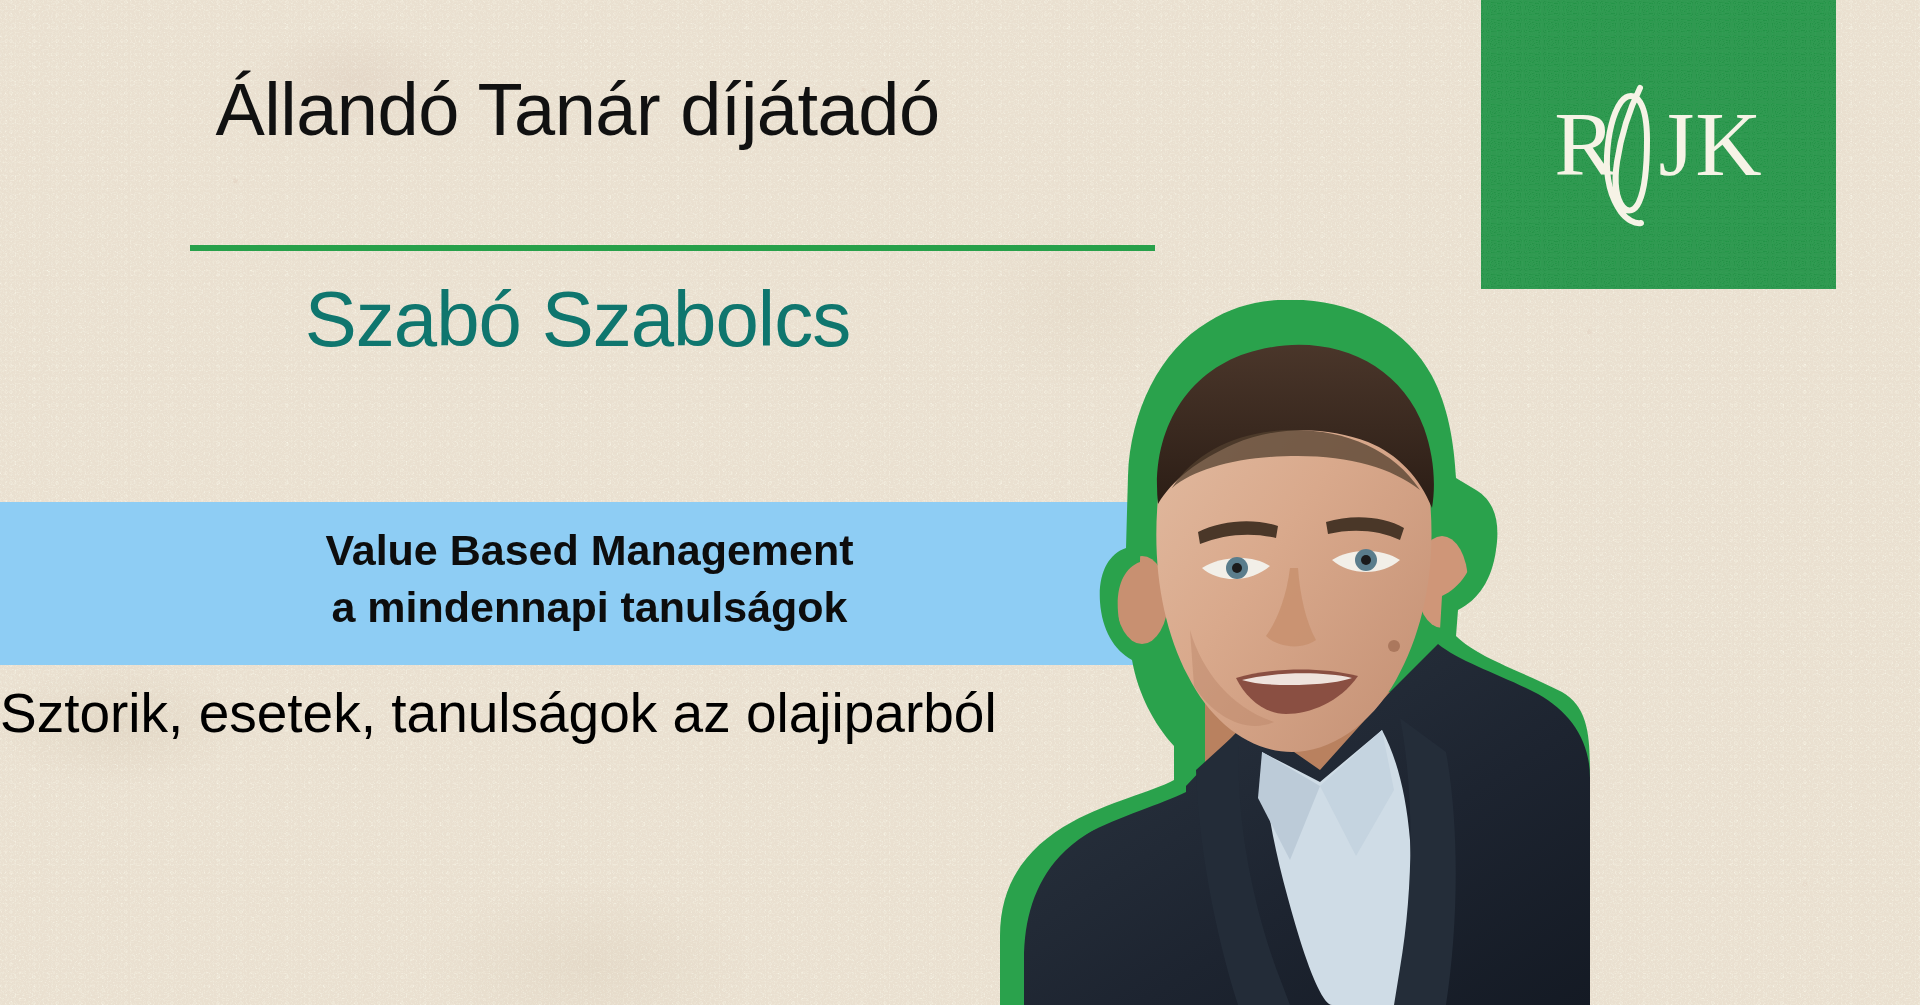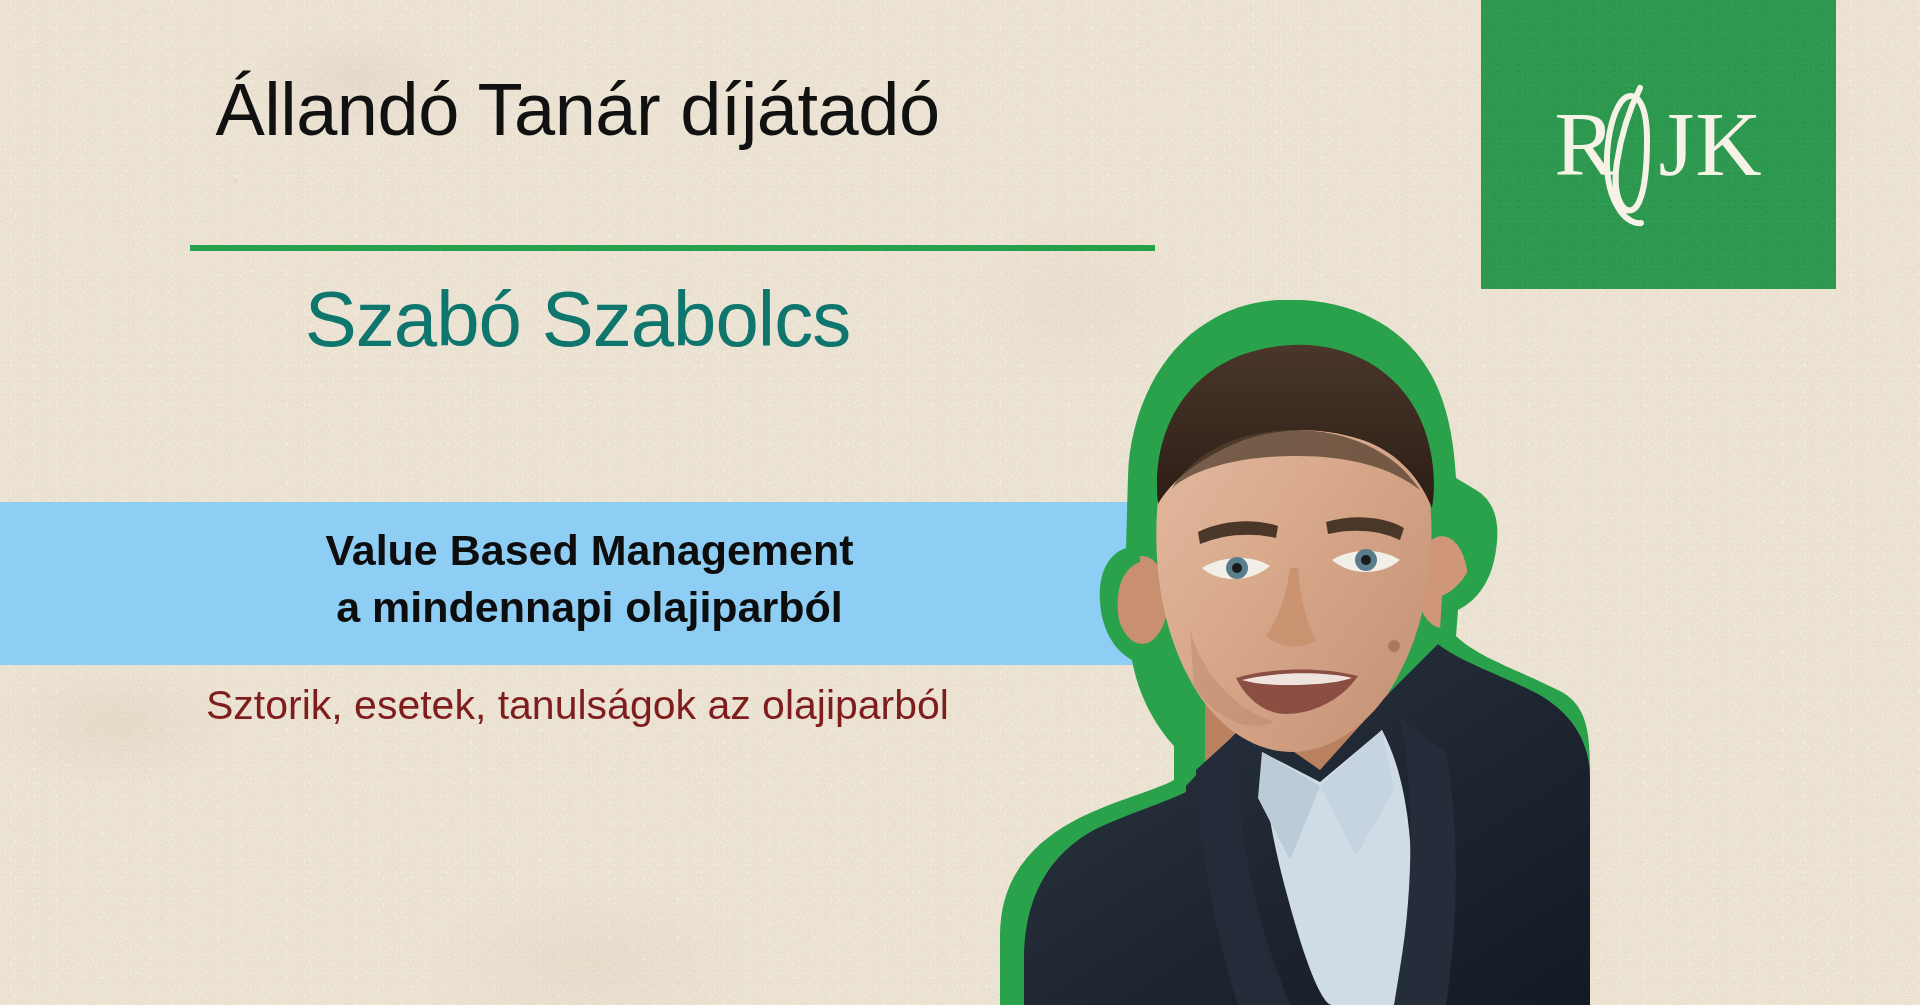--- a/index.html
+++ b/index.html
@@ -114,24 +114,24 @@
     font-weight: 700;
     margin-left: 12px;
   }
   .band-text .l2 { display: block; }
 
   .subtitle {
     position: absolute;
     left: 0;
     top: 683px;
     width: 1155px;
-    text-align: center;
-    font-size: 41px;
+    text-align: left;
+    font-size: 55px;
     line-height: 1.1;
-    color: #7f1d1d;
+    color: #000000;
     font-weight: 400;
     white-space: nowrap;
   }
 
   
   .logo-box {
     position: absolute;
     left: 1481px;
     top: -6px;
     width: 355px;
@@ -193,21 +193,21 @@
 
   <div class="headline">Állandó Tanár díjátadó</div>
 
   <div class="divider"></div>
 
   <div class="name">Szabó Szabolcs</div>
 
   <div class="blue-band"></div>
   <div class="band-text">
     <span class="l1">Value Based Management</span>
-    <span class="l2">a mindennapi olajiparból</span>
+    <span class="l2">a mindennapi tanulságok</span>
   </div>
 
   <div class="subtitle">Sztorik, esetek, tanulságok az olajiparból</div>
 
   <div class="logo-box">
     <div class="logo-noise"></div>
     <div class="logo-word">
       <span>R</span><span style="opacity:0;">a</span><span>JK</span>
     </div>
     <svg class="logo-script" viewBox="0 0 90 155">

